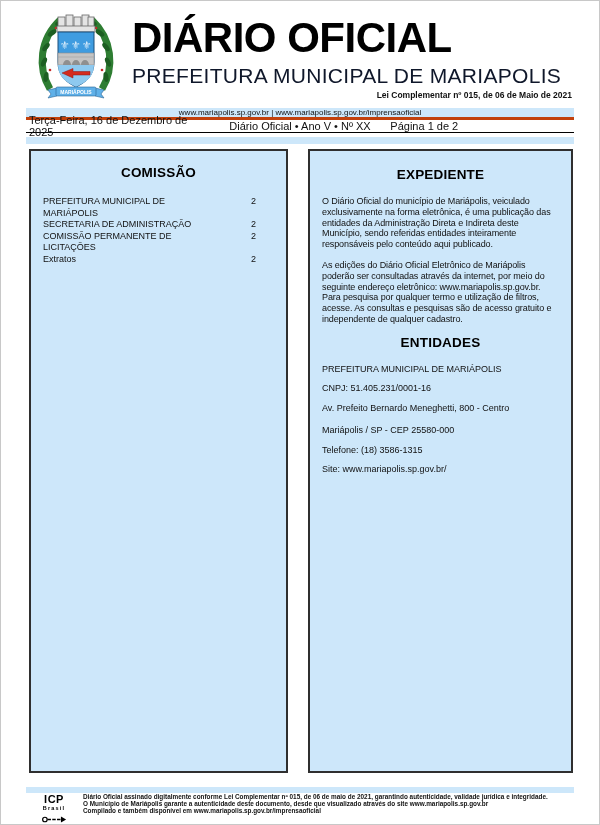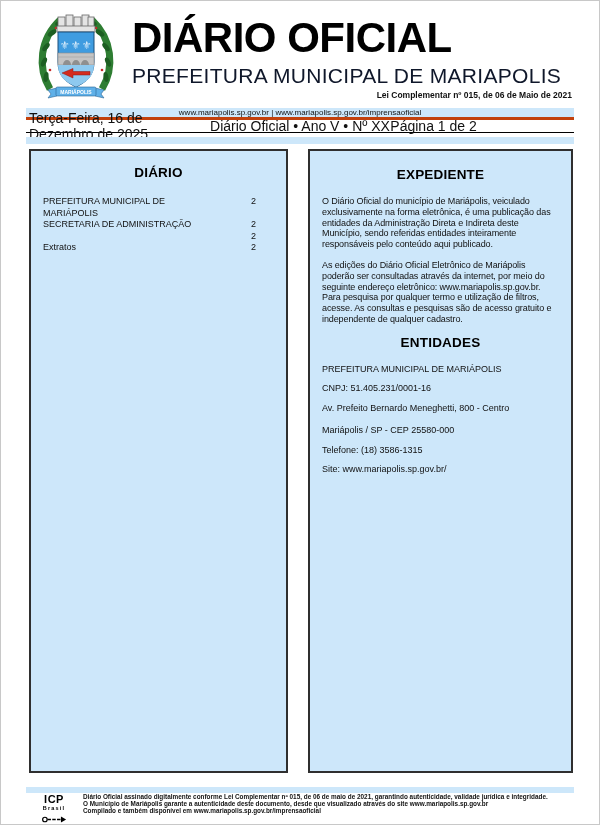--- a/index.html
+++ b/index.html
@@ -28,21 +28,21 @@
   
   .url-bar {
     position:absolute; left:25px; top:107px; width:548px; height:12px;
     background:#cde7fa; border-bottom:3px solid #c2410c;
     display:flex; align-items:center; justify-content:center;
     font-size:8px; color:#111;
   }
   .date-row {
     position:absolute; left:25px; top:119px; width:548px; height:13px;
     background:#fff; border-bottom:1px solid #000;
-    display:flex; align-items:center; font-size:14px; color:#111;
+    display:flex; align-items:center; font-size:11px; color:#111;
     padding:0 3px;
   }
   .date-row .cell-left  { flex:1; text-align:left; }
   .date-row .cell-mid   { flex:1; text-align:center; white-space:nowrap; }
   .date-row .cell-right { flex:1; text-align:left; }
   .blue-strip {
     position:absolute; left:25px; top:136px; width:548px; height:7px; background:#cde7fa;
   }
 
   
@@ -157,31 +157,32 @@
   <div class="date-row">
     <span class="cell-left">Terça-Feira, 16 de Dezembro de 2025</span>
     <span class="cell-mid">Diário Oficial • Ano V • Nº XX</span>
     <span class="cell-right">Página 1 de 2</span>
   </div>
   <div class="blue-strip"></div>
 
   <div class="columns">
 
     <section class="box box-left">
-      <h2>DIÁRIO</h2>
+      <h2>COMISSÃO</h2>
       <div class="toc">
         <div class="toc-row">
           <span class="toc-label">PREFEITURA MUNICIPAL DE MARIÁPOLIS</span>
           <span class="toc-page">2</span>
         </div>
         <div class="toc-row">
           <span class="toc-label">SECRETARIA DE ADMINISTRAÇÃO</span>
           <span class="toc-page">2</span>
         </div>
         <div class="toc-row">
+          <span class="toc-label">COMISSÃO PERMANENTE DE LICITAÇÕES</span>
           <span class="toc-page">2</span>
         </div>
         <div class="toc-row">
           <span class="toc-label">Extratos</span>
           <span class="toc-page">2</span>
         </div>
       </div>
     </section>
 
     <section class="box box-right">

